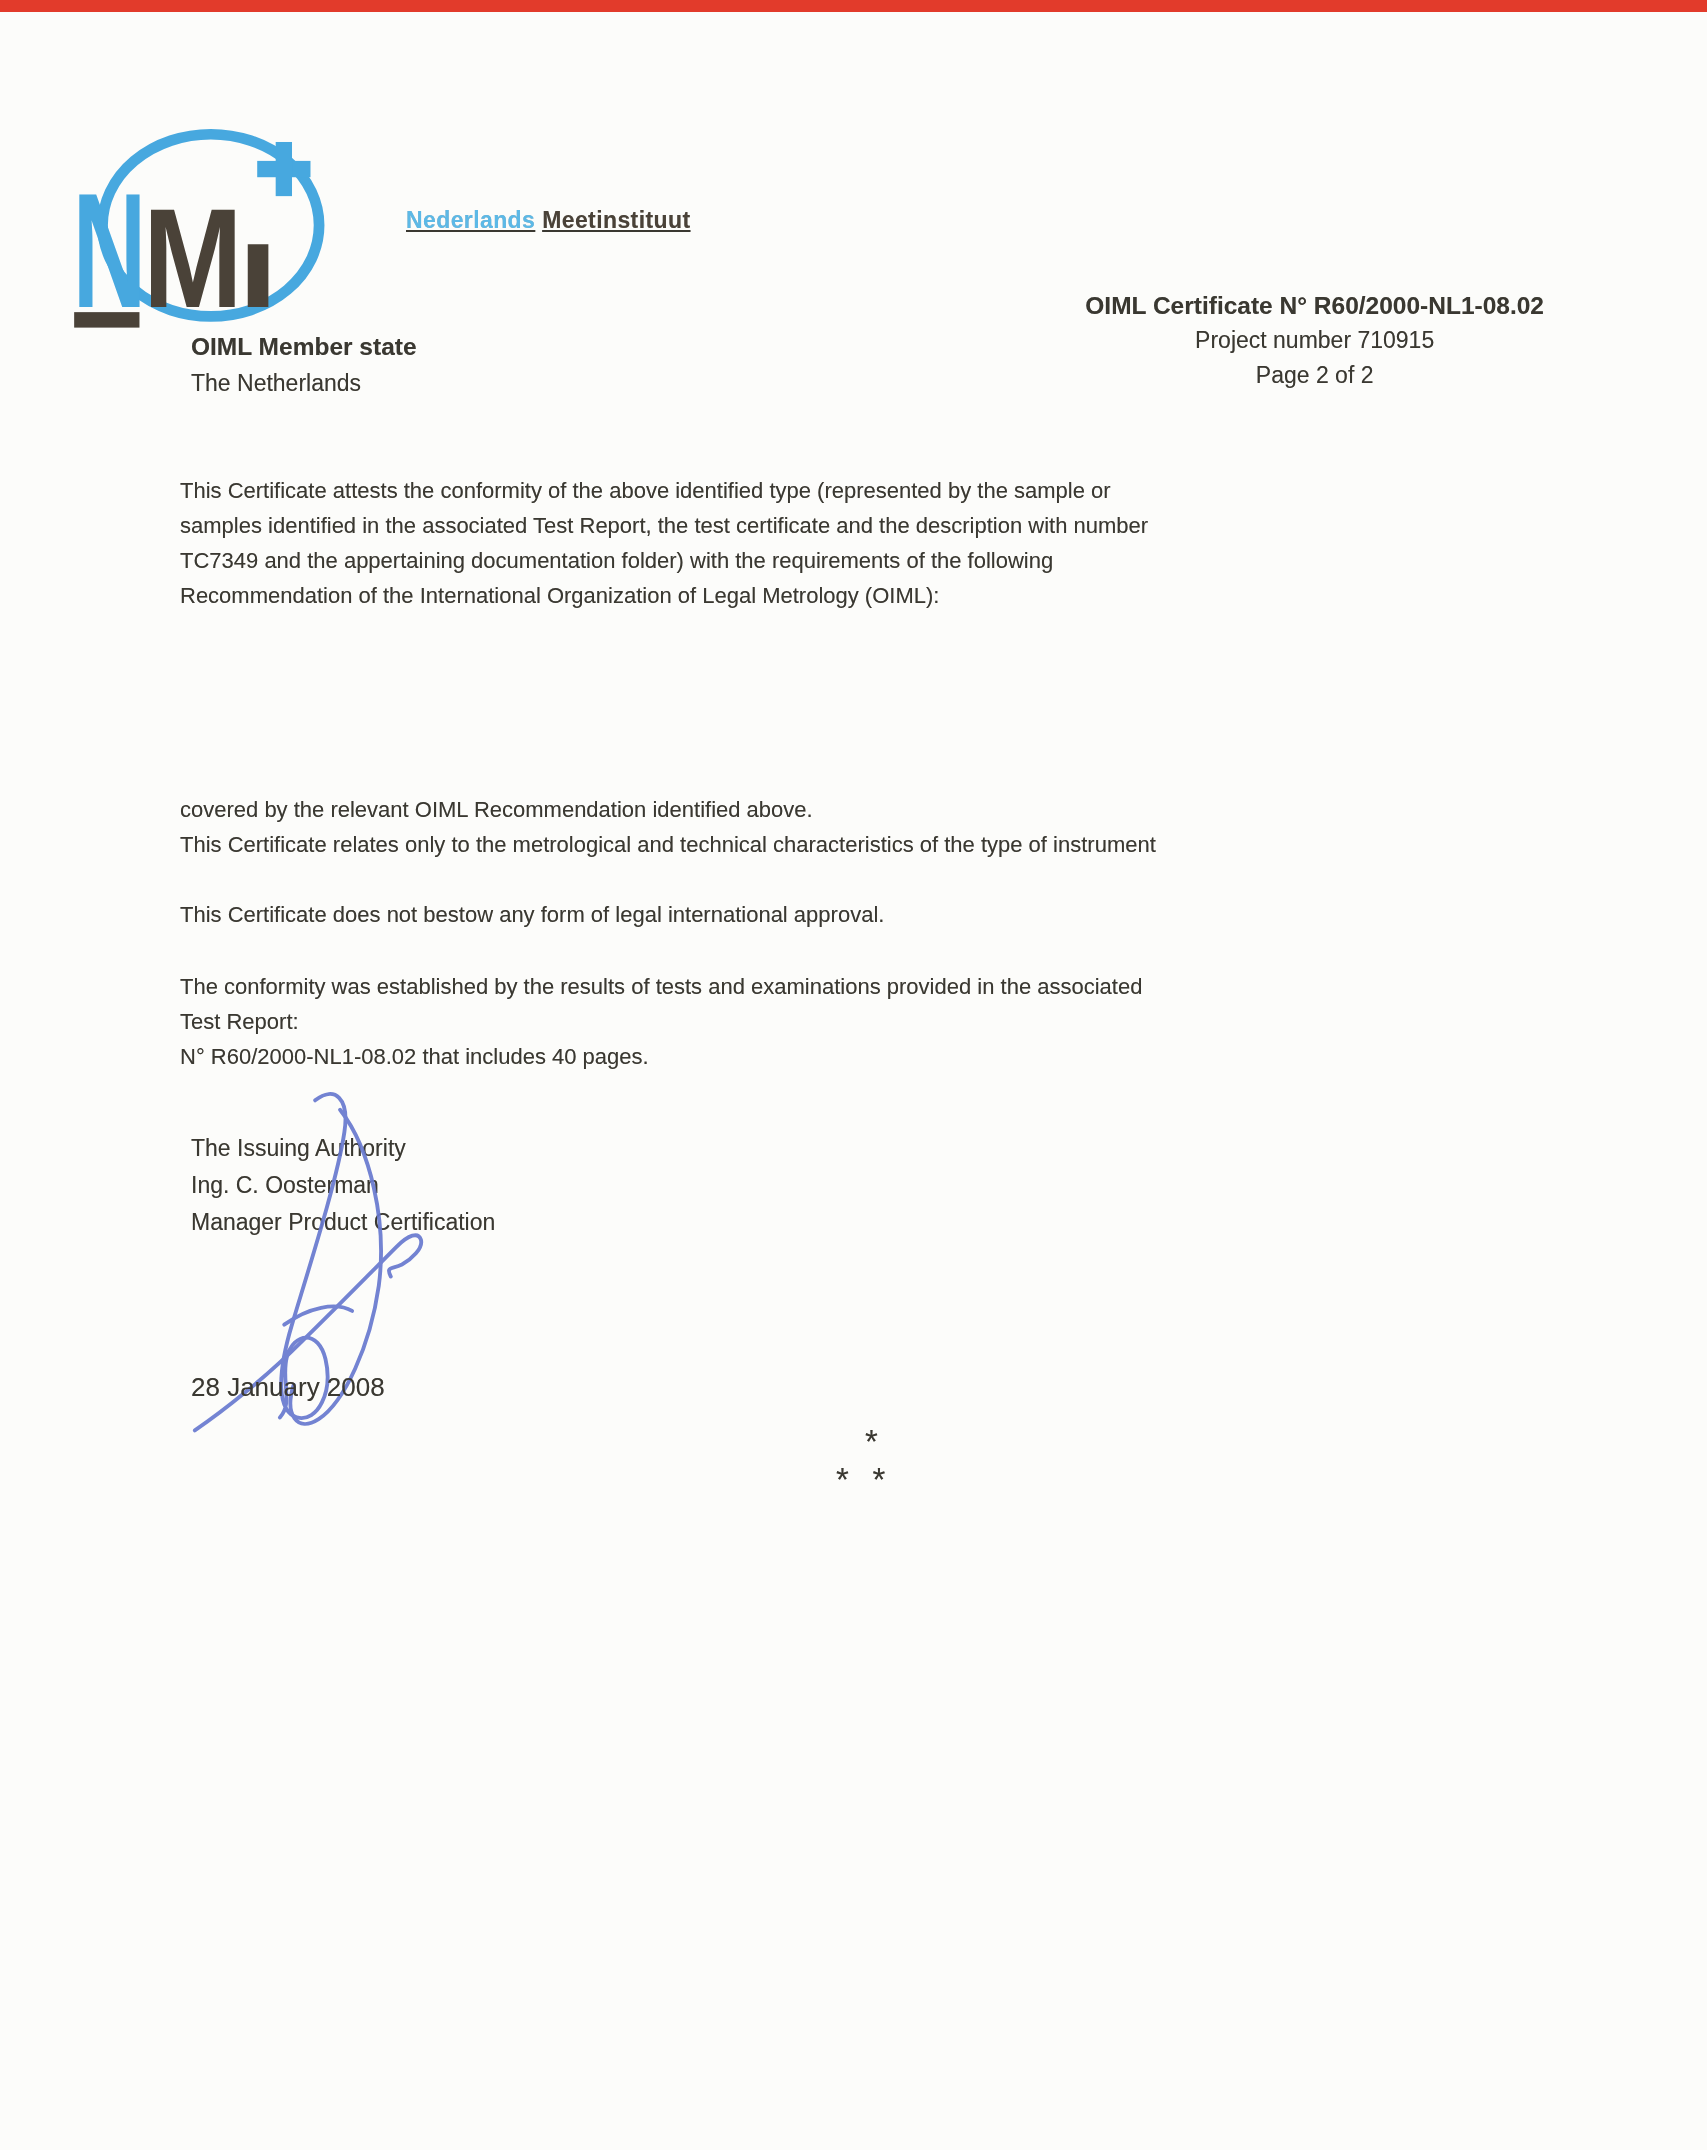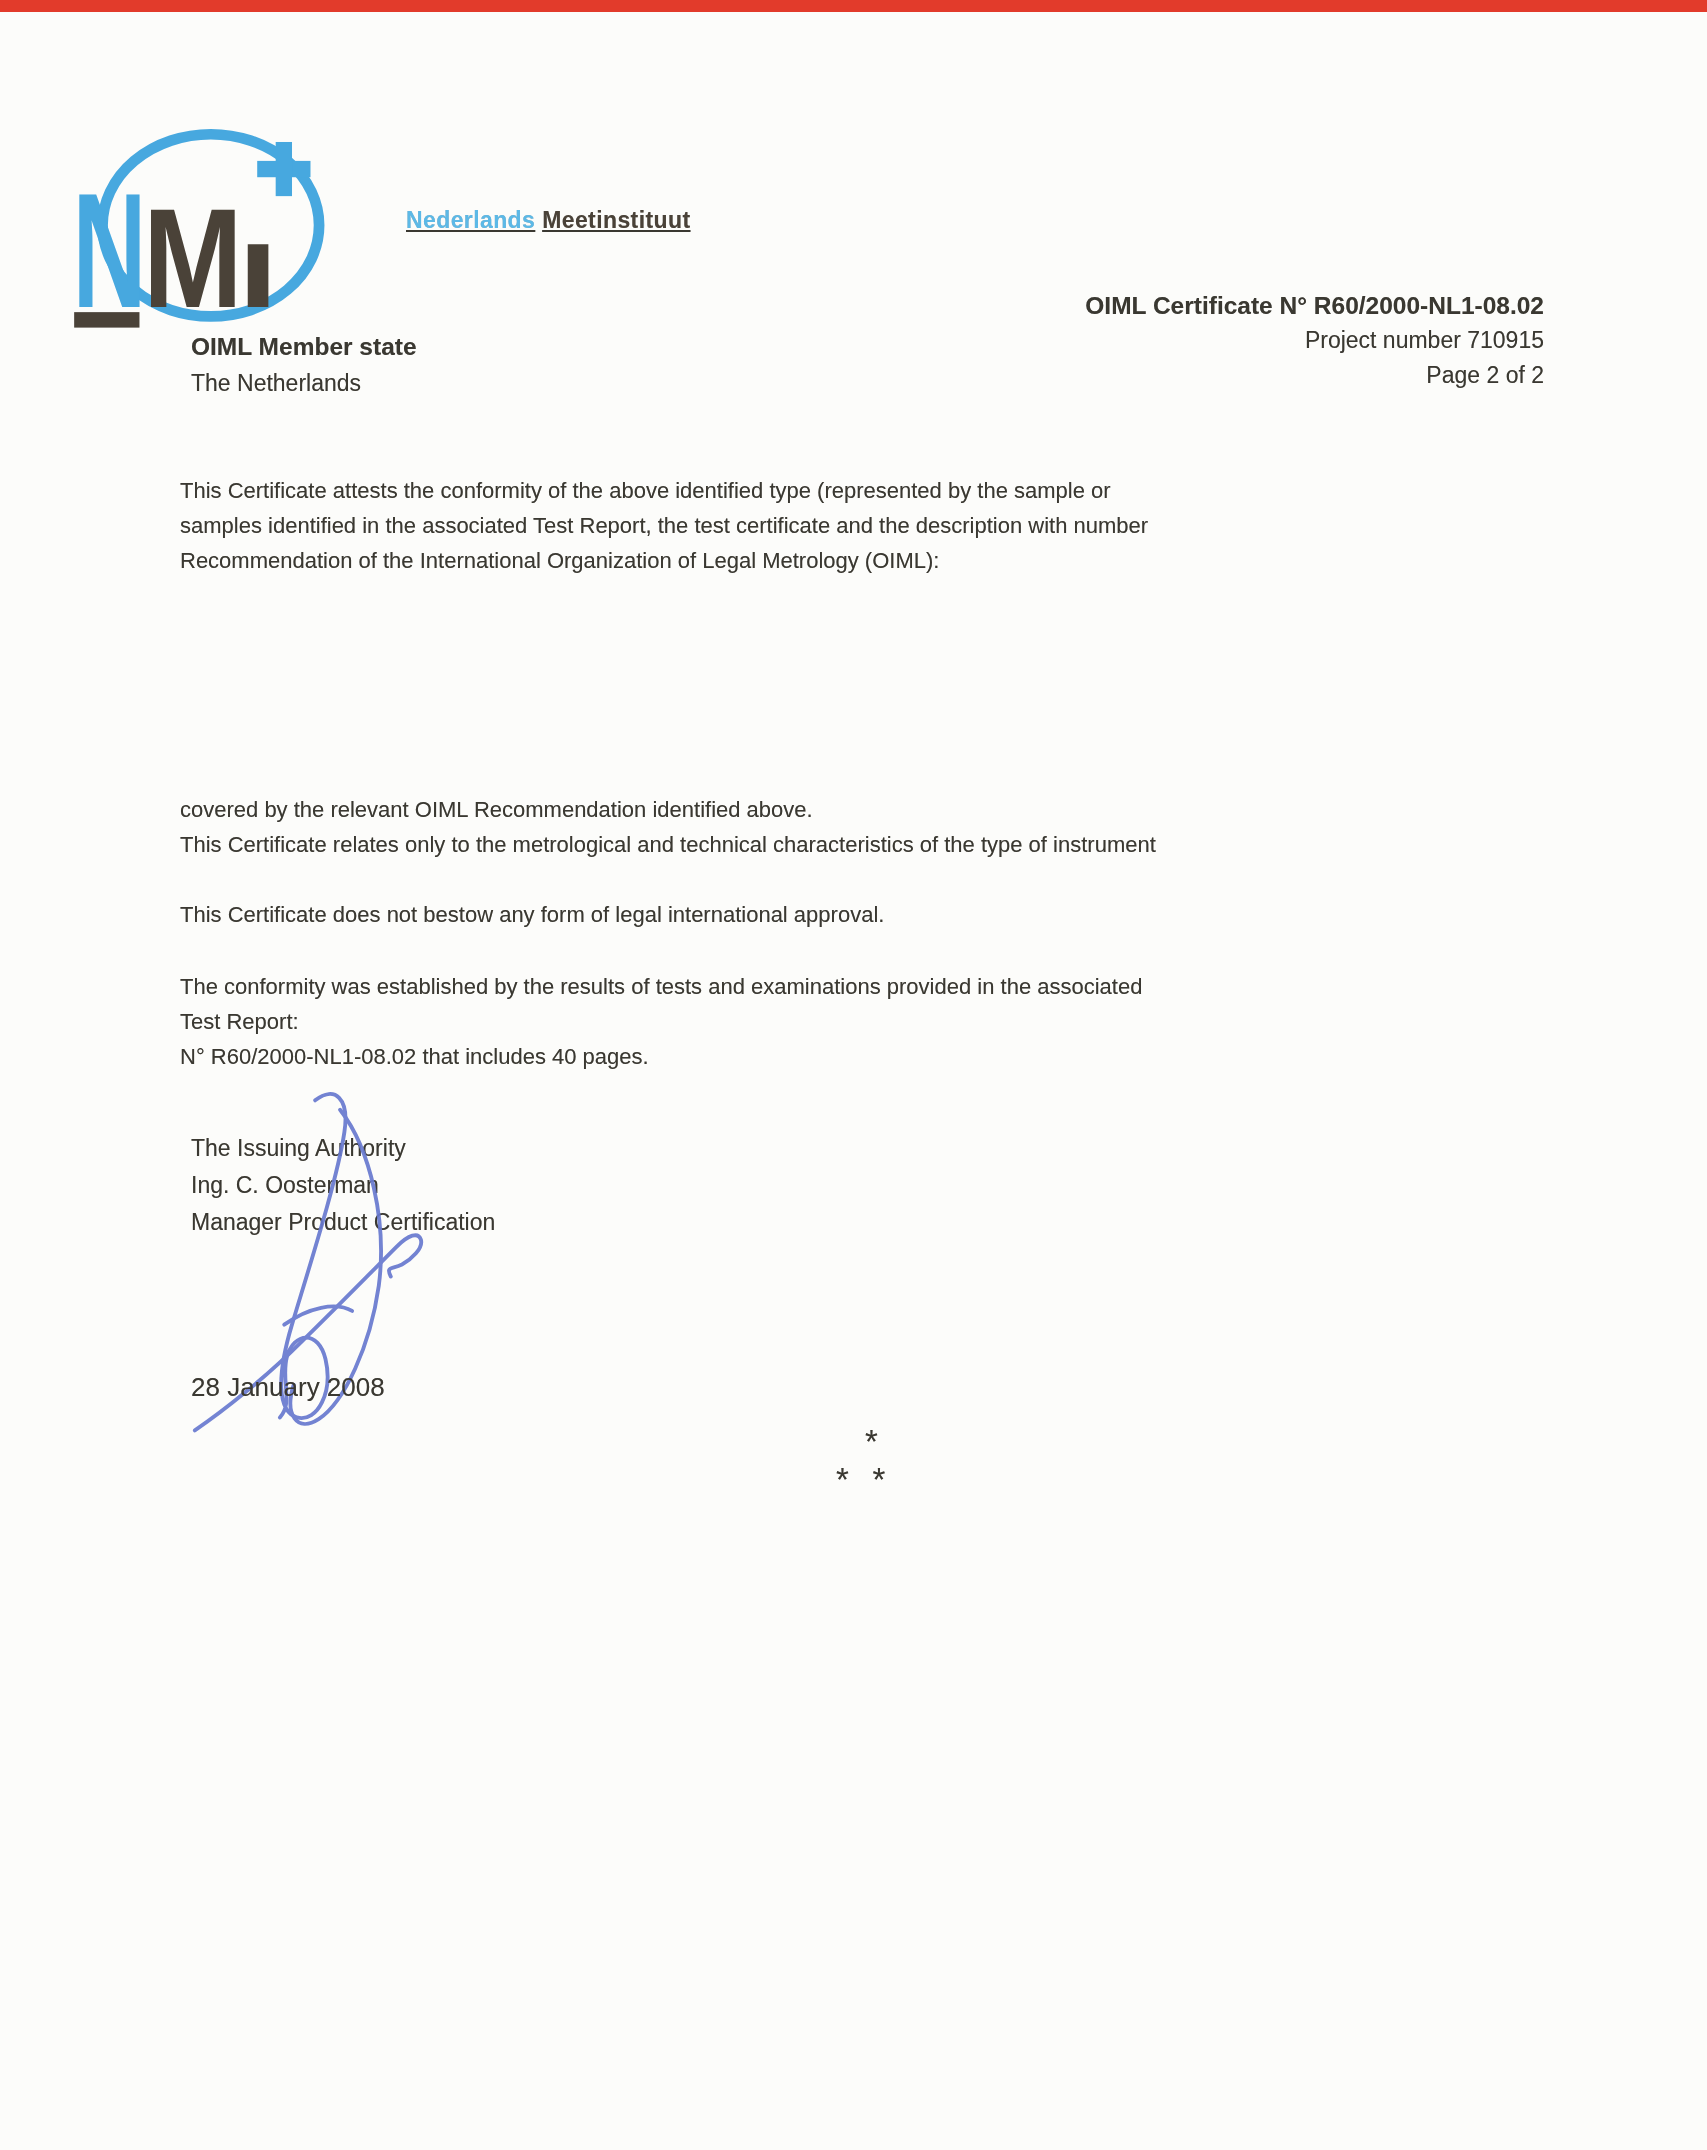--- a/index.html
+++ b/index.html
@@ -11,21 +11,21 @@
     font-family:"Liberation Sans", sans-serif;
     color:#3a3831;
   }
   .soft{ text-shadow:0 0 0.6px rgba(58,56,49,0.38); }
   .top-bar{position:absolute;left:0;top:0;width:100%;height:12px;}
   
   .logo{position:absolute;left:69px;top:123px;width:275px;height:215px;}
   .tagline{position:absolute;left:406px;top:207px;font-size:23px;font-weight:bold;letter-spacing:0.4px;white-space:nowrap;text-decoration:underline;}
   .tagline .t1{margin-right:6.9px;}
   
-  .hdr-right{position:absolute;right:163px;top:288px;text-align:right;line-height:35px;font-size:23px;white-space:nowrap;}
+  .hdr-right{position:absolute;right:163px;top:288px;text-align:center;line-height:35px;font-size:23px;white-space:nowrap;}
   .hdr-right .title{font-size:24.5px;font-weight:bold;}
   .member{position:absolute;left:191px;top:329px;line-height:36px;font-size:23px;white-space:nowrap;}
   .member .label{font-size:24.5px;font-weight:bold;}
   
   .para{position:absolute;left:180px;font-size:22px;line-height:35px;white-space:nowrap;}
   .p1{top:473px;}
   .rec{position:absolute;left:357px;top:656px;font-size:23px;line-height:35px;white-space:nowrap;}
   .rec .code{font-size:24px;font-weight:bold;}
   .p2{top:792px;}
   .p3{top:897px;}
@@ -69,20 +69,21 @@
   </div>
 
   <div class="member soft">
     <div class="label">OIML Member state</div>
     <div>The Netherlands</div>
   </div>
 
   <div class="para p1 soft">
     <div>This Certificate attests the conformity of the above identified type (represented by the sample or</div>
     <div>samples identified in the associated Test Report, the test certificate and the description with number</div>
+    <div>TC7349 and the appertaining documentation folder) with the requirements of the following</div>
     <div>Recommendation of the International Organization of Legal Metrology (OIML):</div>
   </div>
 
 
   <div class="para p2 soft">
     <div>covered by the relevant OIML Recommendation identified above.</div>
     <div>This Certificate relates only to the metrological and technical characteristics of the type of instrument</div>
   </div>
 
   <div class="para p3 soft">

